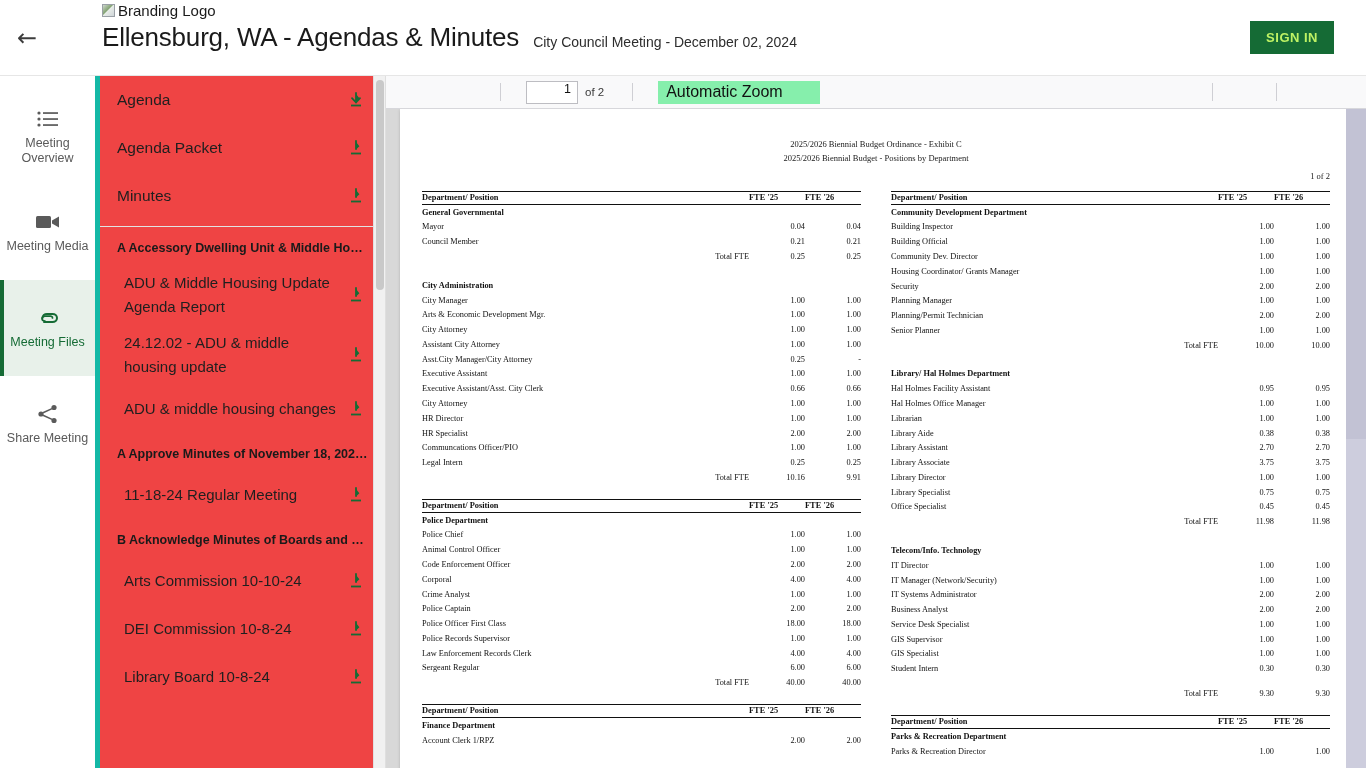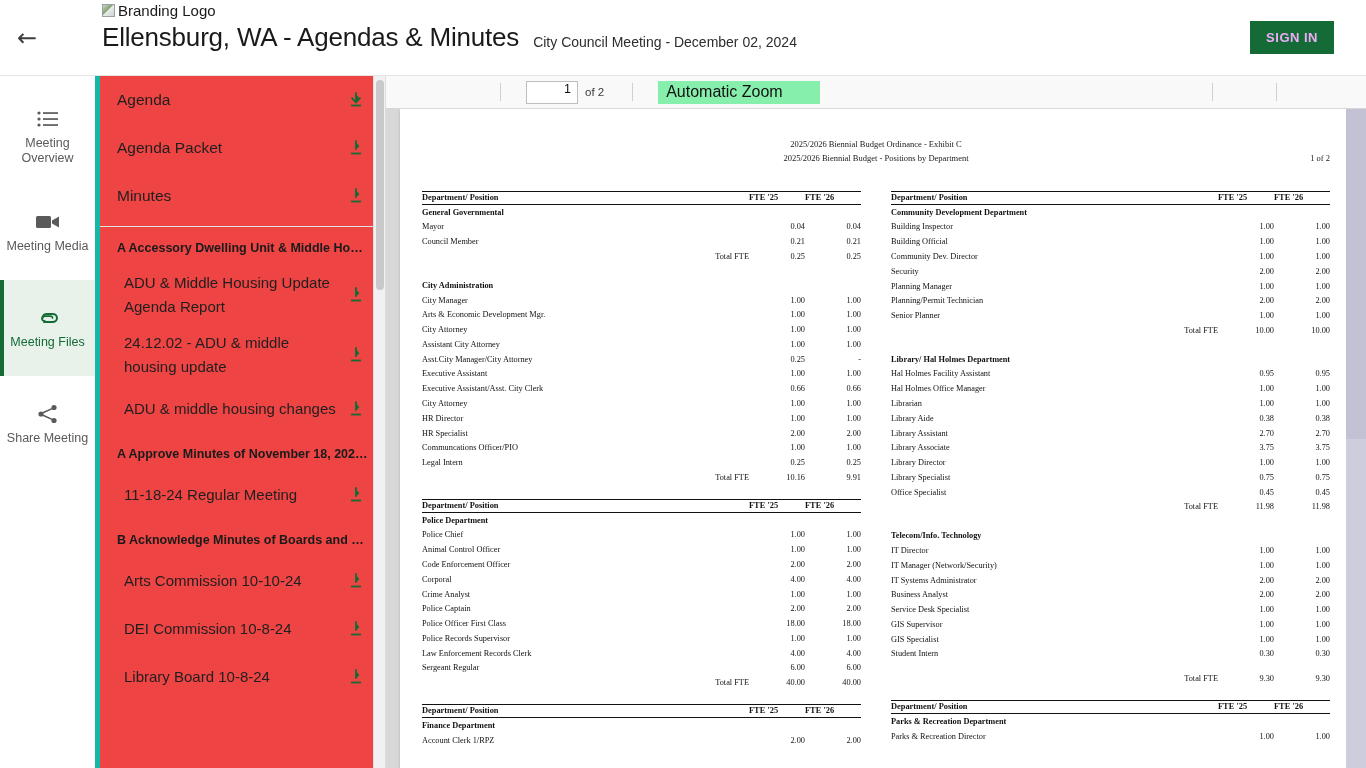--- a/index.html
+++ b/index.html
@@ -61,21 +61,21 @@
     font-size: 14px;
     color: #2d2d2d;
     margin-left: 14px;
     padding-bottom: 3px;
     white-space: nowrap;
   }
   .header-spacer { flex: 1; }
   .signin-btn {
     margin-right: 32px;
     background: #156b35;
-    color: #f0abfc;
+    color: #bef264;
     font-size: 13px;
     font-weight: bold;
     letter-spacing: 0.5px;
     padding: 9px 16px;
     border: none;
     cursor: pointer;
     font-family: "Liberation Sans", sans-serif;
   }
 
   
@@ -269,21 +269,21 @@
   .doc-head {
     text-align: center;
     position: relative;
     font-size: 8.5px;
     color: #1a1a1a;
     line-height: 14px;
     font-family: "Liberation Serif", serif;
   }
   .doc-head .pg {
     position: absolute;
-    right: 0; top: 14px;
+    right: 0; top: 32px;
     font-size: 8.5px;
   }
   .cols {
     display: flex;
     gap: 30px;
     margin-top: 26px;
   }
   .col { width: 450px; }
   table.fte {
     width: 100%;
@@ -791,20 +791,26 @@
                     <td class="num">1.00</td>
                     <td class="num">1.00</td>
                   </tr>
                   <tr>
                     <td class="pos">Community Dev. Director</td>
                     <td class="mid"></td>
                     <td class="num">1.00</td>
                     <td class="num">1.00</td>
                   </tr>
                   <tr>
+                    <td class="pos">Housing Coordinator/ Grants Manager</td>
+                    <td class="mid"></td>
+                    <td class="num">1.00</td>
+                    <td class="num">1.00</td>
+                  </tr>
+                  <tr>
                     <td class="pos">Security</td>
                     <td class="mid"></td>
                     <td class="num">2.00</td>
                     <td class="num">2.00</td>
                   </tr>
                   <tr>
                     <td class="pos">Planning Manager</td>
                     <td class="mid"></td>
                     <td class="num">1.00</td>
                     <td class="num">1.00</td>

